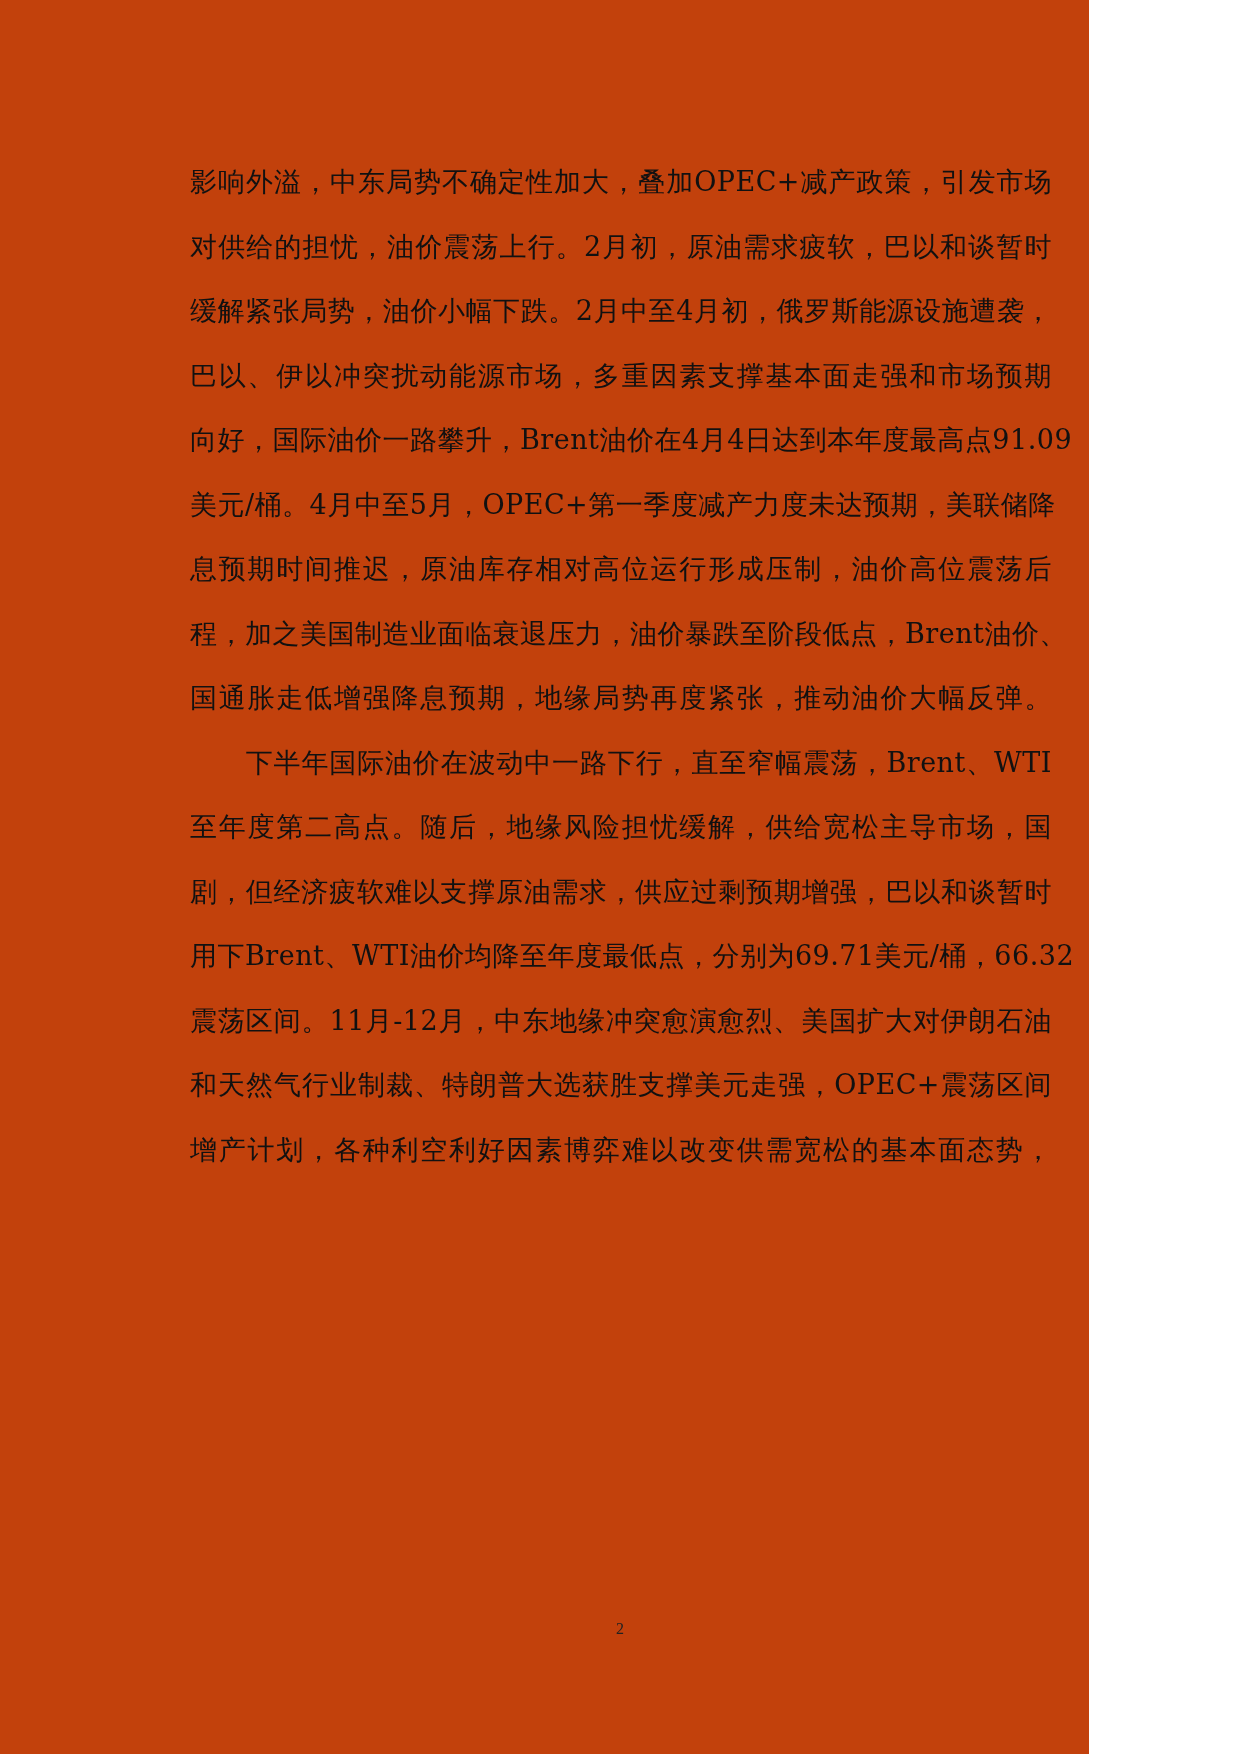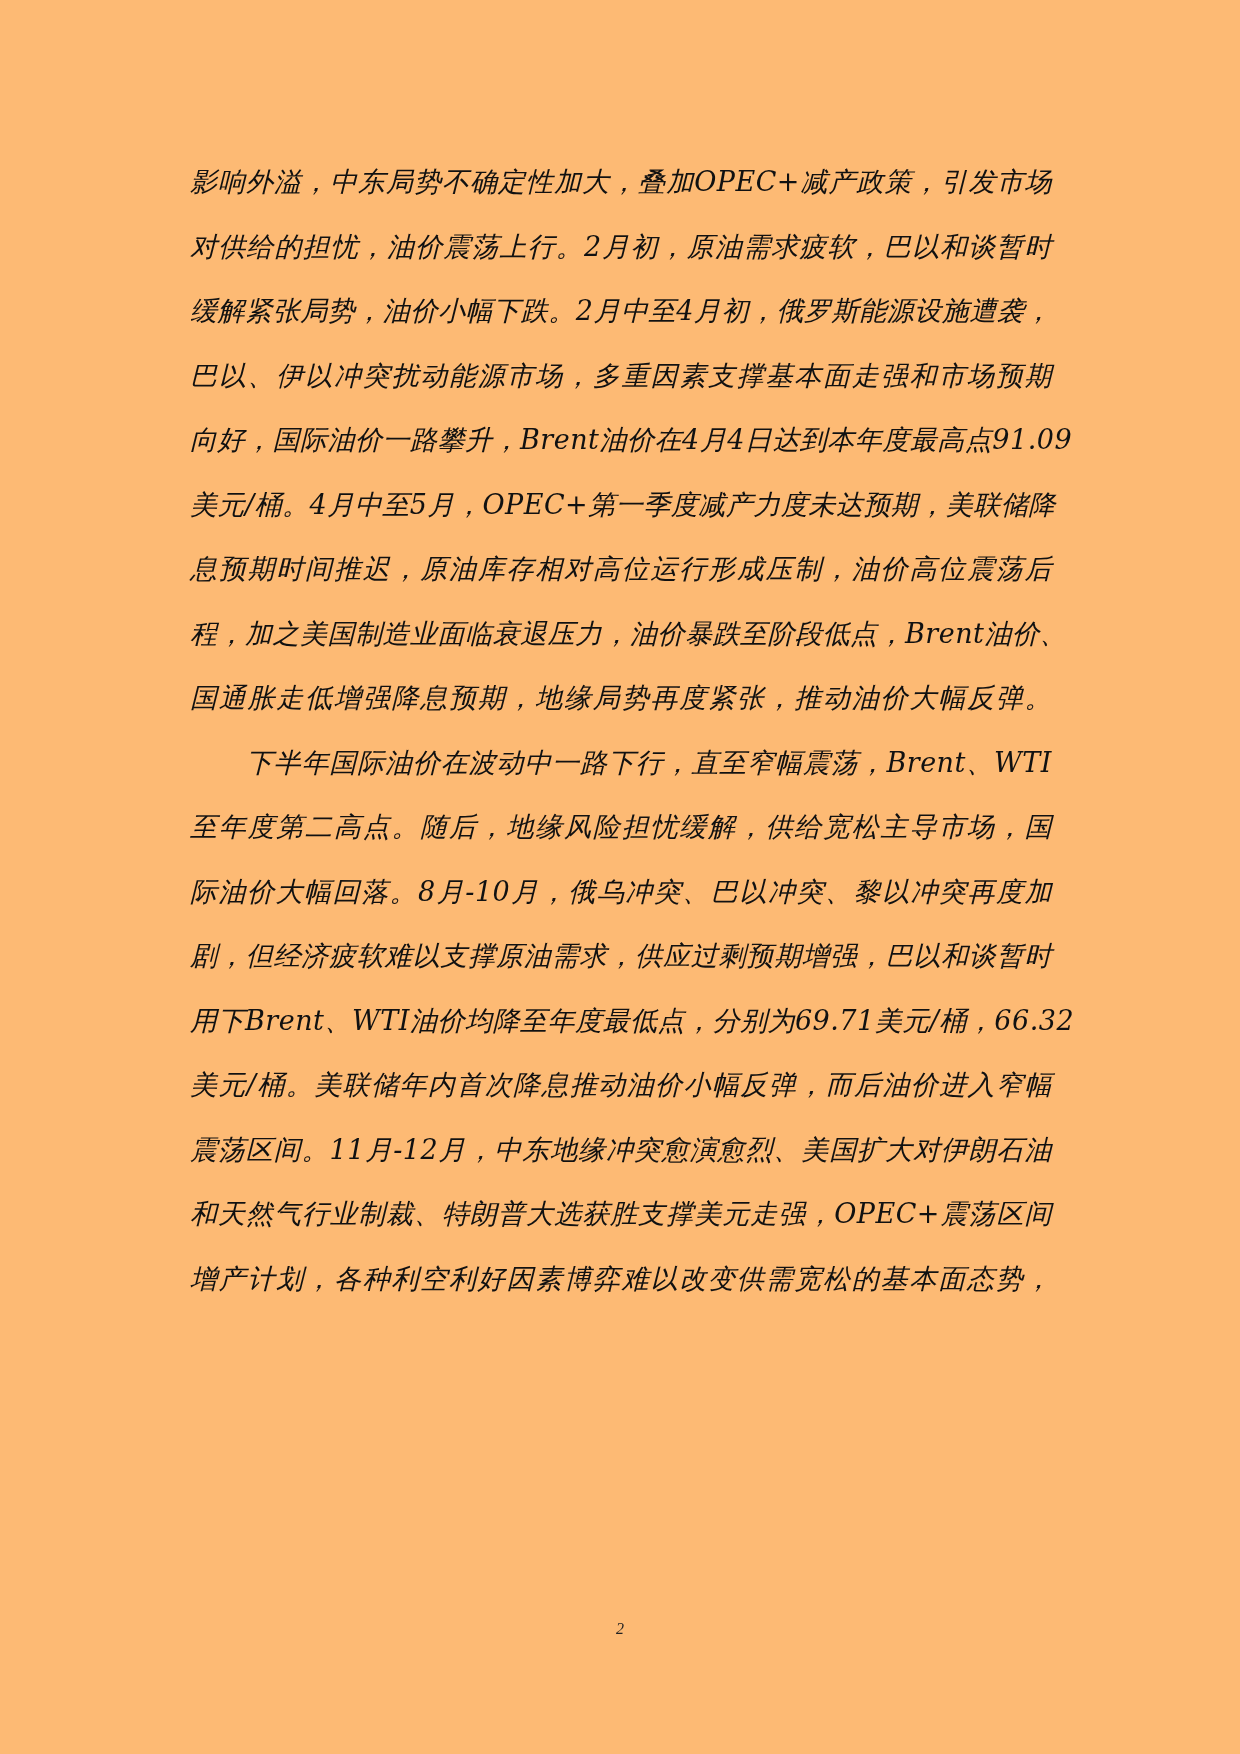--- a/index.html
+++ b/index.html
@@ -12,24 +12,23 @@
       height: 1754px;
       position: relative;
       overflow: hidden;
       font-family: "DejaVu Serif", "Liberation Serif", serif;
       color: #111111;
     }
     .page {
       position: absolute;
       left: 0;
       top: 0;
-      width: 1240px;
+      width: 1089px;
       height: 1754px;
-      background: #fdba74;
-      font-style: italic;
+      background: #c2410c;
     }
     .body-text {
       position: absolute;
       left: 190px;
       top: 150px;
       width: 862px;
     }
     .line {
       height: 64.5px;
       line-height: 64.5px;
@@ -62,22 +61,20 @@
     <div class="line">对供给的担忧，油价震荡上行。2月初，原油需求疲软，巴以和谈暂时</div>
     <div class="line">缓解紧张局势，油价小幅下跌。2月中至4月初，俄罗斯能源设施遭袭，</div>
     <div class="line">巴以、伊以冲突扰动能源市场，多重因素支撑基本面走强和市场预期</div>
     <div class="line">向好，国际油价一路攀升，Brent油价在4月4日达到本年度最高点91.09</div>
     <div class="line">美元/桶。4月中至5月，OPEC+第一季度减产力度未达预期，美联储降</div>
     <div class="line">息预期时间推迟，原油库存相对高位运行形成压制，油价高位震荡后</div>
     <div class="line">程，加之美国制造业面临衰退压力，油价暴跌至阶段低点，Brent油价、</div>
     <div class="line">国通胀走低增强降息预期，地缘局势再度紧张，推动油价大幅反弹。</div>
     <div class="line">　　下半年国际油价在波动中一路下行，直至窄幅震荡，Brent、WTI</div>
     <div class="line">至年度第二高点。随后，地缘风险担忧缓解，供给宽松主导市场，国</div>
-    <div class="line">际油价大幅回落。8月-10月，俄乌冲突、巴以冲突、黎以冲突再度加</div>
     <div class="line">剧，但经济疲软难以支撑原油需求，供应过剩预期增强，巴以和谈暂时</div>
     <div class="line">用下Brent、WTI油价均降至年度最低点，分别为69.71美元/桶，66.32</div>
-    <div class="line">美元/桶。美联储年内首次降息推动油价小幅反弹，而后油价进入窄幅</div>
     <div class="line">震荡区间。11月-12月，中东地缘冲突愈演愈烈、美国扩大对伊朗石油</div>
     <div class="line">和天然气行业制裁、特朗普大选获胜支撑美元走强，OPEC+震荡区间</div>
     <div class="line last">增产计划，各种利空利好因素博弈难以改变供需宽松的基本面态势，</div>
   </div>
   <div class="page-number">2</div>
 </div>
 
 </body></html>

